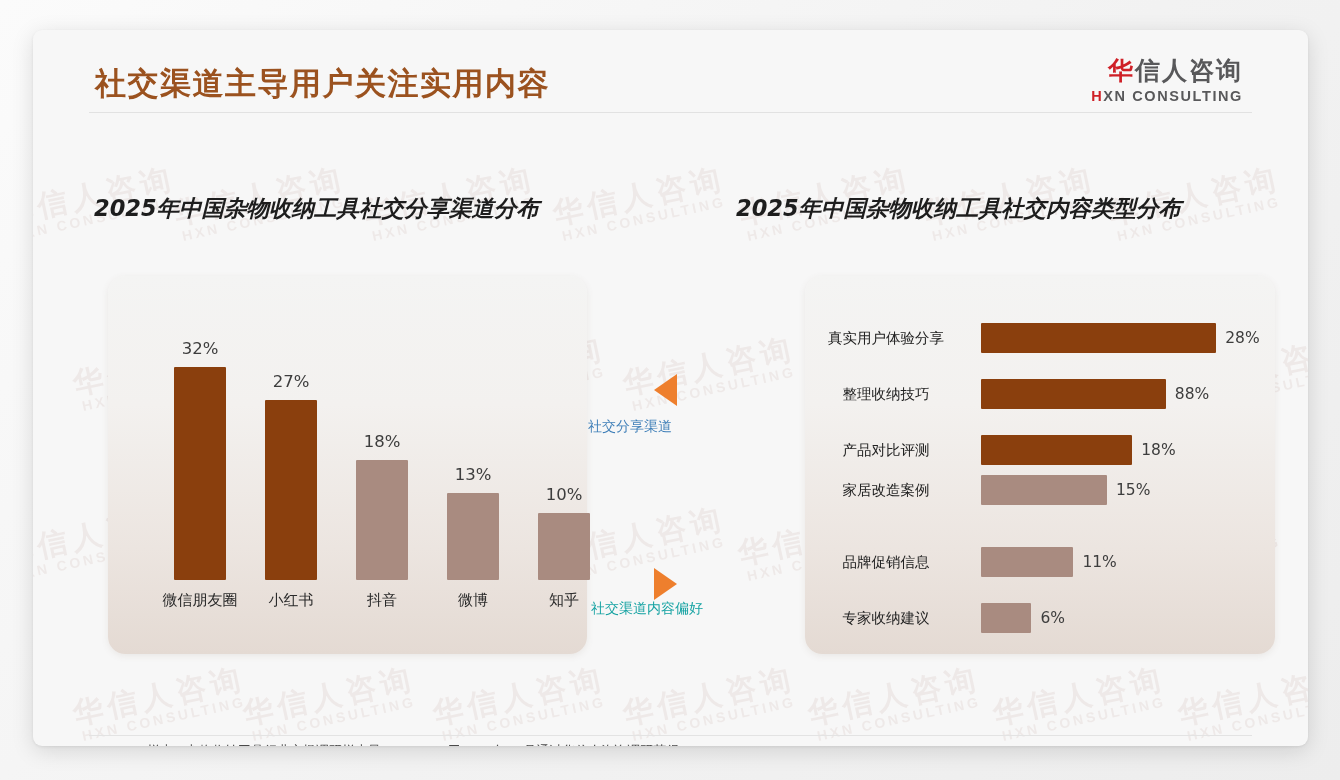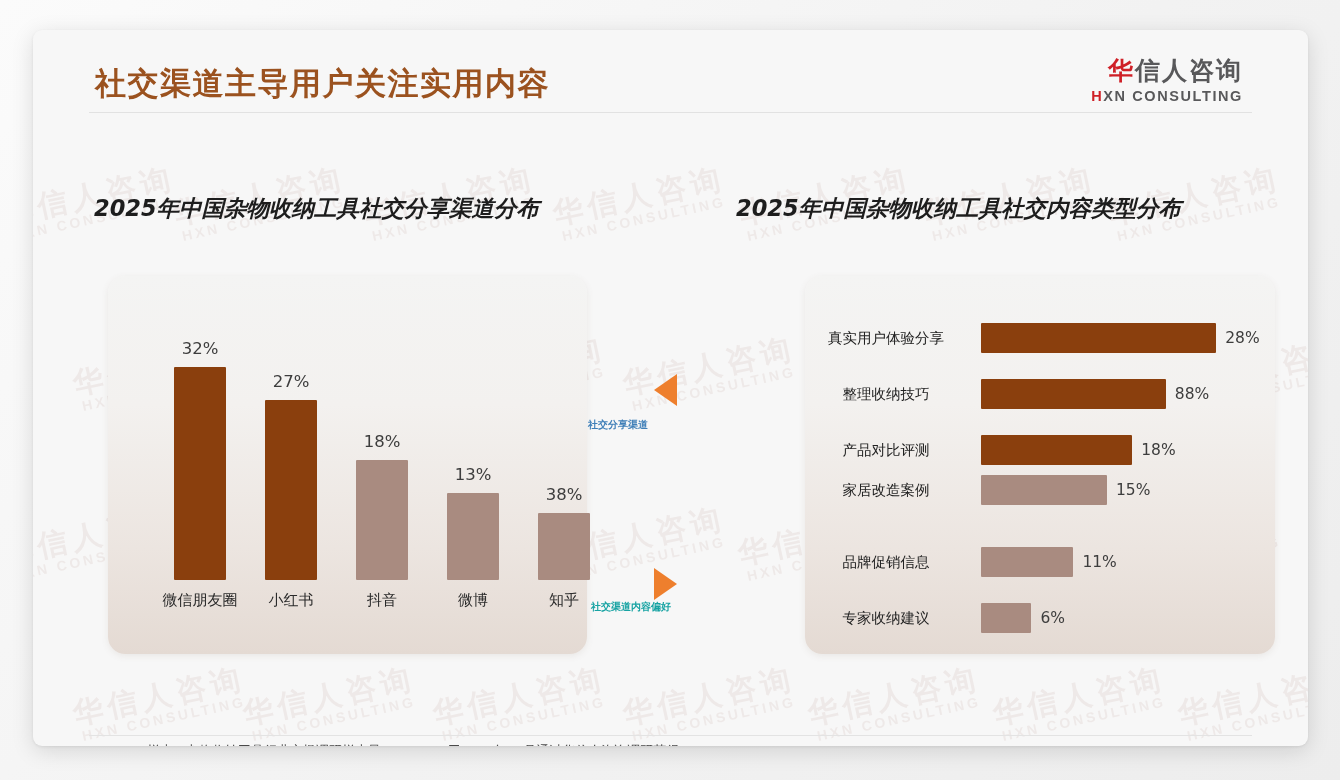--- a/index.html
+++ b/index.html
@@ -201,22 +201,22 @@
   
   .mid-marker { position: absolute; z-index: 7; }
   .tri {
     width: 0; height: 0;
     border-top: 16px solid transparent;
     border-bottom: 16px solid transparent;
   }
   .tri-left  { border-right: 23px solid #ee7f2d; }
   .tri-right { border-left: 23px solid #ee7f2d; }
   .mid-text {
-    font-size: 10px;
-    font-weight: bold;
+    font-size: 14px;
+    font-weight: normal;
     white-space: nowrap;
     font-family: "DejaVu Sans", "Liberation Sans", sans-serif;
   }
 
   
   #footnote {
     position: absolute;
     left: 114px; top: 681px;
     font-size: 13px;
     color: #4a4a4a;
@@ -402,21 +402,21 @@
             <div class="vbar-val">18%</div>
             <div class="vbar-rect" style="height: 120px; background: rgb(169, 139, 128);"></div>
             <div class="vbar-cat">抖音</div>
           </div>
           <div class="vbar-group" style="left: 339px;">
             <div class="vbar-val">13%</div>
             <div class="vbar-rect" style="height: 86.6667px; background: rgb(169, 139, 128);"></div>
             <div class="vbar-cat">微博</div>
           </div>
           <div class="vbar-group" style="left: 430px;">
-            <div class="vbar-val">38%</div>
+            <div class="vbar-val">10%</div>
             <div class="vbar-rect" style="height: 66.6667px; background: rgb(169, 139, 128);"></div>
             <div class="vbar-cat">知乎</div>
           </div>
         </div>
     </div>
 
     <div class="card" id="card-right">
       <div id="hbar-plot">
           <div class="hbar-row" style="top: 44px;">
             <div class="hbar-label">真实用户体验分享</div>

